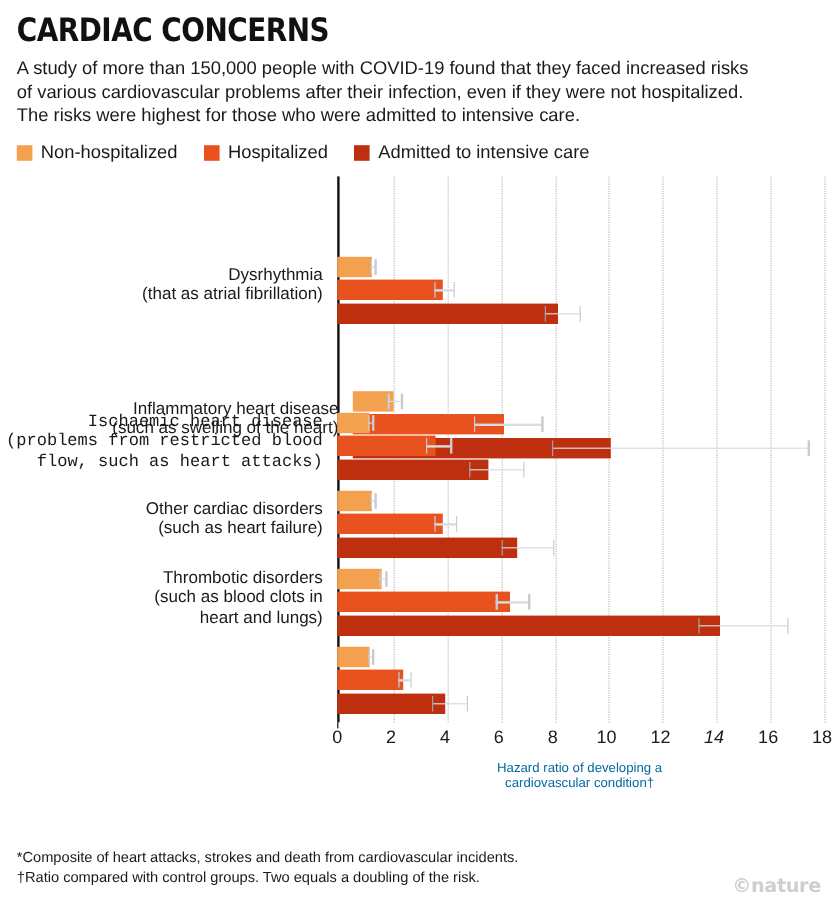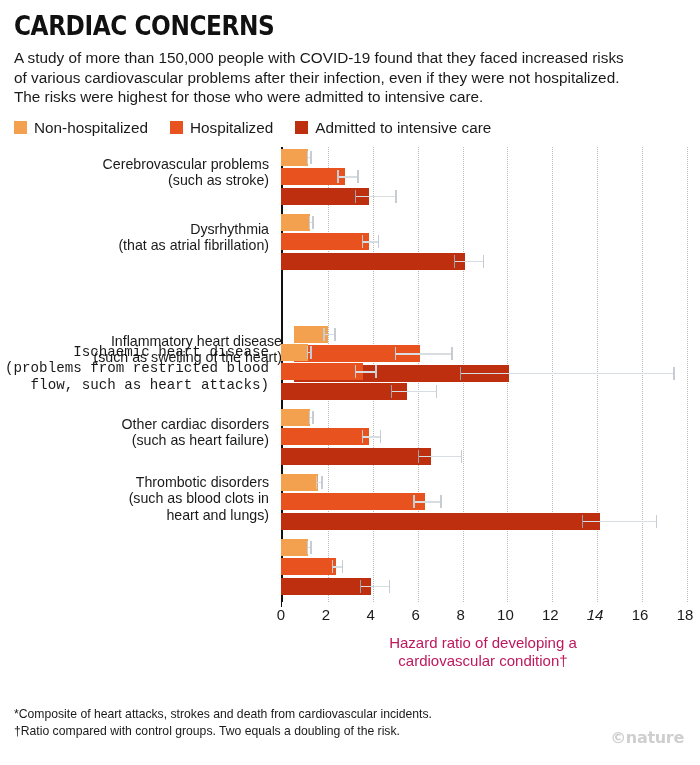--- a/index.html
+++ b/index.html
@@ -154,23 +154,23 @@
     color: #1a1a1a;
     transform: translateX(-50%);
     white-space: nowrap;
   }
   #x-axis-title {
     position: absolute;
     left: 281px;
     top: 487px;
     width: 404px;
     text-align: center;
-    font-size: 15px;
+    font-size: 11px;
     line-height: 1.25;
-    color: #be185d;
+    color: #0369a1;
   }
 
   
   #footnotes {
     position: absolute;
     left: 14px;
     bottom: 24px;
     font-size: 12.2px;
     line-height: 1.45;
     color: #1a1a1a;
@@ -215,42 +215,20 @@
       <div class="gridline" style="left: 89.7778px;"></div>
       <div class="gridline" style="left: 134.667px;"></div>
       <div class="gridline" style="left: 179.556px;"></div>
       <div class="gridline" style="left: 224.444px;"></div>
       <div class="gridline" style="left: 269.333px;"></div>
       <div class="gridline" style="left: 314.222px;"></div>
       <div class="gridline" style="left: 359.111px;"></div>
       <div class="gridline" style="left: 404px;"></div>
     </div>
   <div id="groups">
-      <div class="group" style="position: absolute; left: 0px; right: 0px; top: 2px; height: 65px;">
-        <div class="cat-label" style="top: 7px; right: auto; left: -280px;">Cerebrovascular problems
-(such as stroke)</div>
-        <div class="bar-row" style="position: absolute; left: 0px; right: 0px; top: 0px;">
-          <div class="bar" title="Non-hospitalized: 1.2" style="width: 26.9333px; background: rgb(244, 161, 79);"></div>
-          <div class="errbar" style="left: 25.8111px; width: 3.36667px;"></div>
-          <div class="errcap" style="left: 25.8111px;"></div>
-          <div class="errcap" style="left: 29.1778px;"></div>
-        </div>
-        <div class="bar-row" style="position: absolute; left: 0px; right: 0px; top: 19.5px;">
-          <div class="bar" title="Hospitalized: 2.85" style="width: 63.9667px; background: rgb(232, 82, 30);"></div>
-          <div class="errbar" style="left: 56.1111px; width: 20.2px;"></div>
-          <div class="errcap" style="left: 56.1111px;"></div>
-          <div class="errcap" style="left: 76.3111px;"></div>
-        </div>
-        <div class="bar-row" style="position: absolute; left: 0px; right: 0px; top: 39px;">
-          <div class="bar" title="Admitted to intensive care: 3.9" style="width: 87.5333px; background: rgb(190, 47, 16);"></div>
-          <div class="errbar" style="left: 74.0667px; width: 40.4px;"></div>
-          <div class="errcap dark" style="left: 74.0667px;"></div>
-          <div class="errcap" style="left: 114.467px;"></div>
-        </div>
-      </div>
       <div class="group" style="position: absolute; left: 0px; right: 0px; top: 67px; height: 65px;">
         <div class="cat-label" style="top: 7px; right: auto; left: -280px;">Dysrhythmia
 (that as atrial fibrillation)</div>
         <div class="bar-row" style="position: absolute; left: 0px; right: 0px; top: 0px;">
           <div class="bar" title="Non-hospitalized: 1.3" style="width: 29.1778px; background: rgb(244, 161, 79);"></div>
           <div class="errbar" style="left: 28.0556px; width: 3.36667px;"></div>
           <div class="errcap" style="left: 28.0556px;"></div>
           <div class="errcap" style="left: 31.4222px;"></div>
         </div>
         <div class="bar-row" style="position: absolute; left: 0px; right: 0px; top: 19.5px;">

